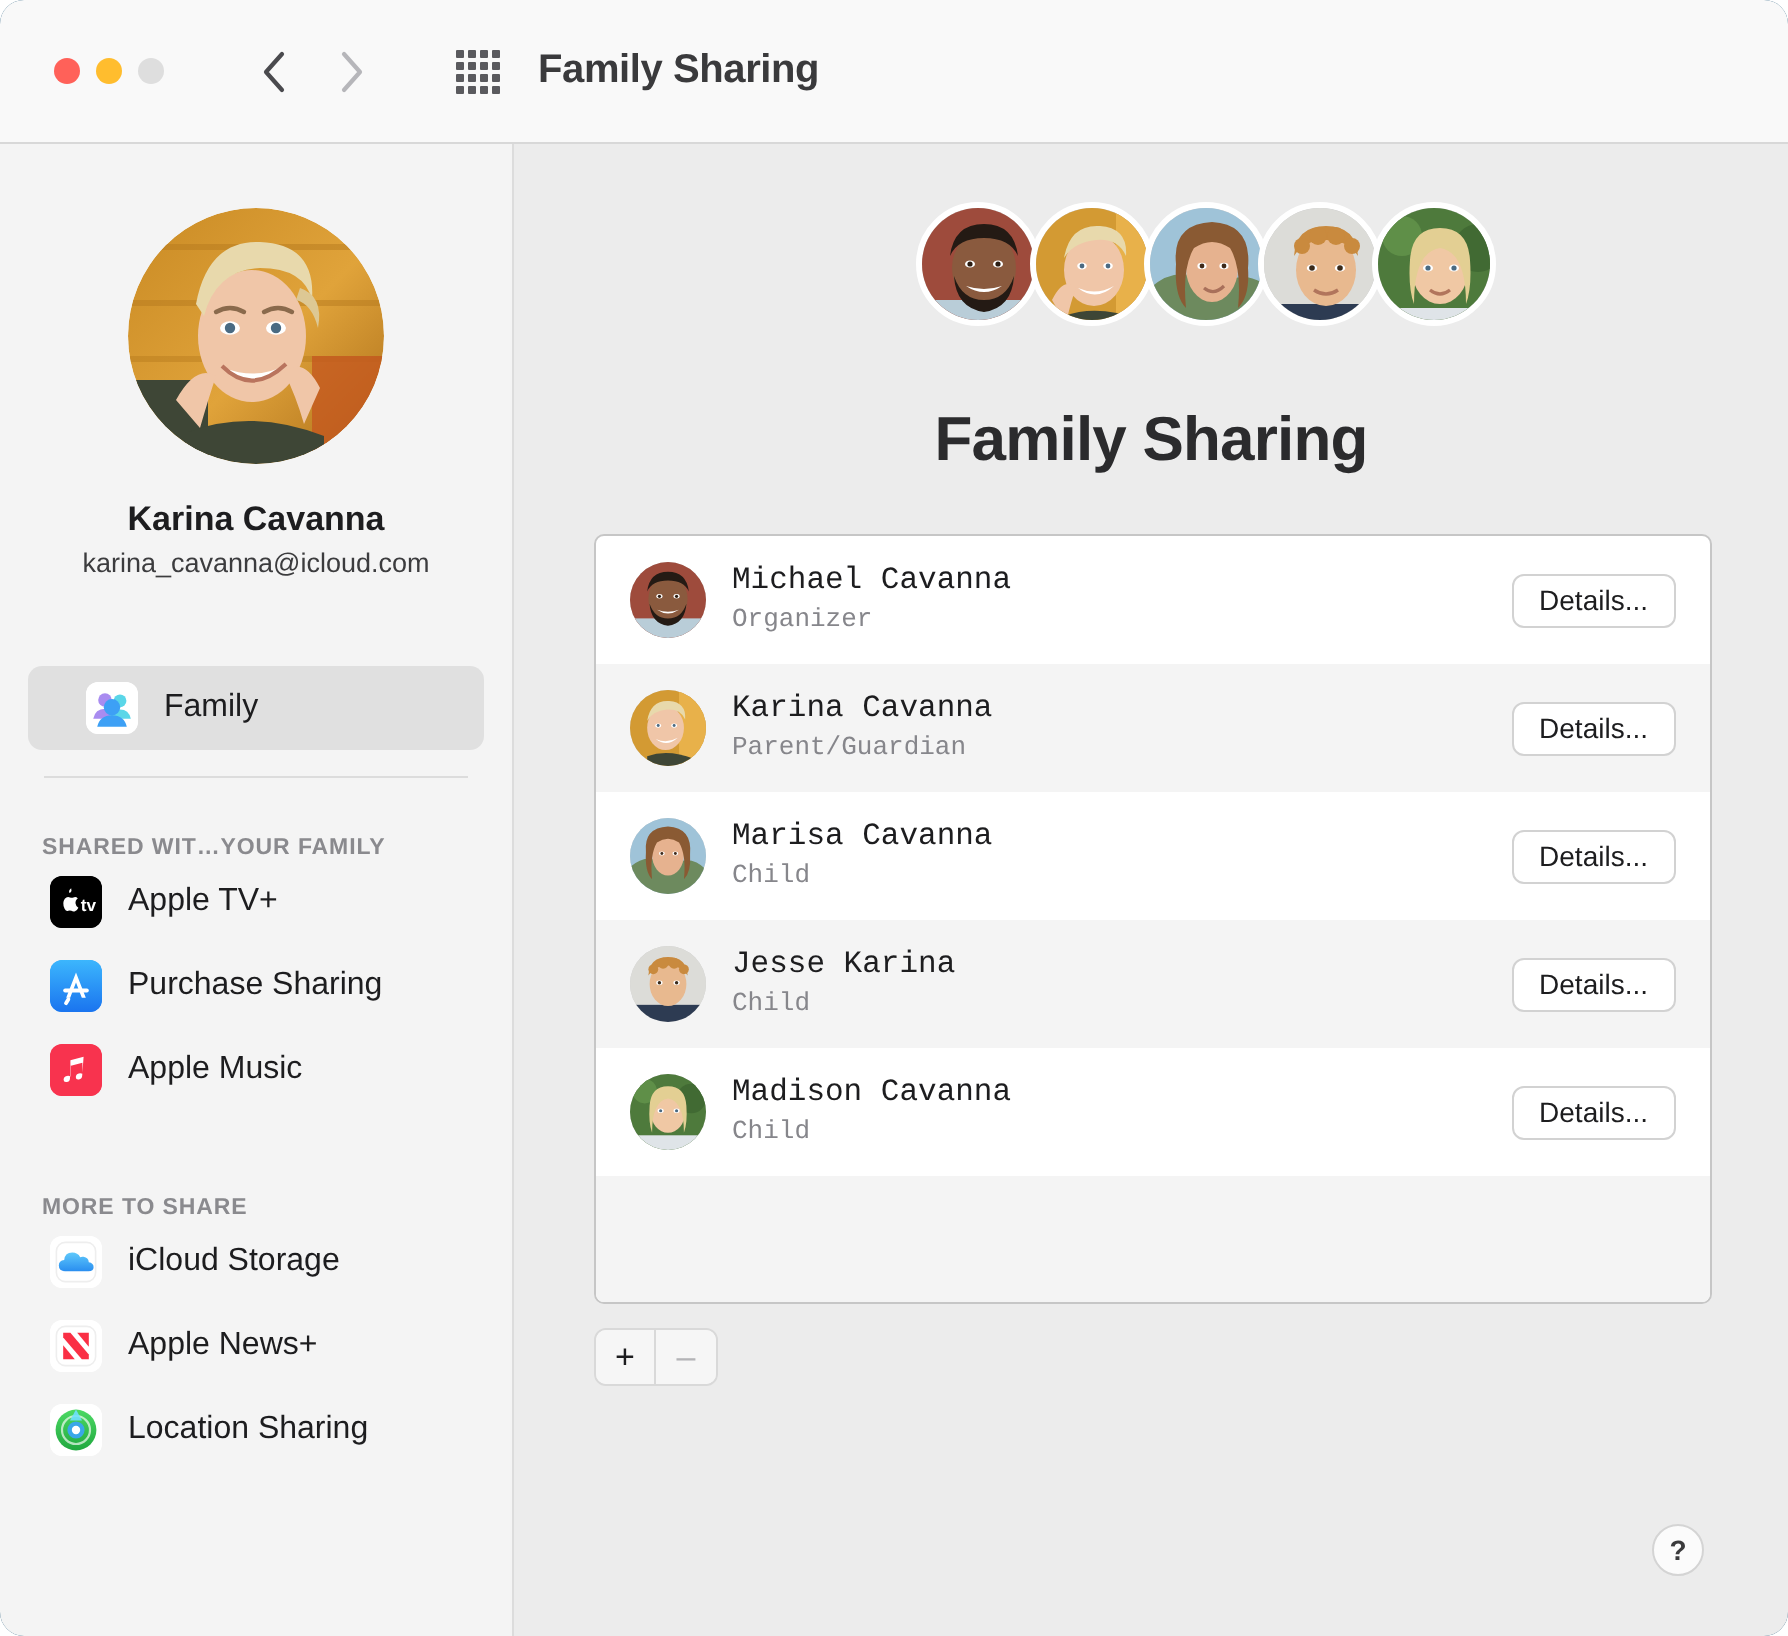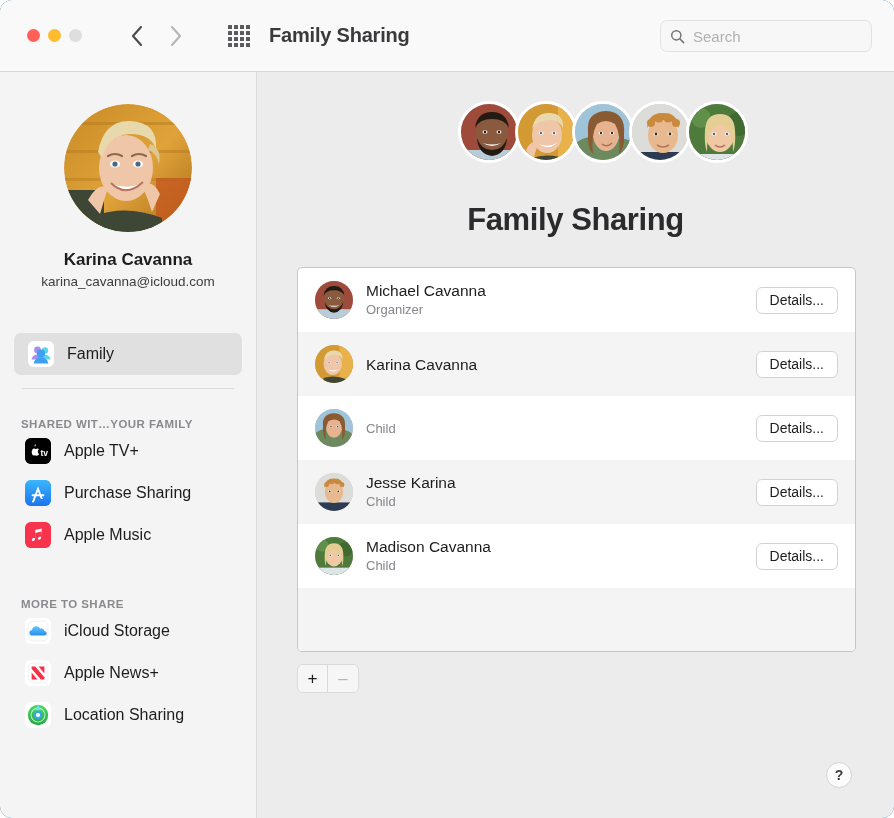--- a/index.html
+++ b/index.html
@@ -140,21 +140,21 @@
     color: #3c3c3e;
   }
 
   #family-row {
     margin: 44px 14px 0 14px;
     height: 42px;
     border-radius: 7px;
     background: #e0e0e0;
     display: flex;
     align-items: center;
-    padding-left: 14px;
+    padding-left: 29px;
   }
   .side-icon {
     width: 26px; height: 26px;
     border-radius: 6px;
     flex: none;
     position: relative;
     overflow: hidden;
   }
   .side-label {
     margin-left: 13px;
@@ -253,21 +253,21 @@
   .member-row.alt { background: #f4f4f4; }
 
   .member-av {
     width: 38px; height: 38px;
     border-radius: 50%;
     flex: none;
     overflow: hidden;
     position: relative;
     background: #ccc;
   }
-  .member-text { margin-left: 13px; flex: 1; }
+  .member-text { margin-left: 13px; flex: 1; font-family: Liberation Mono, monospace; }
   .member-name {
     font-size: 15.5px;
     color: #1d1d1f;
     line-height: 19px;
   }
   .member-role {
     font-size: 13px;
     color: #86868b;
     line-height: 18px;
     margin-top: 1px;
@@ -371,29 +371,20 @@
           <i></i>
         <i></i>
           <i></i>
           <i></i>
           <i></i>
       </div>
     </div>
 
     <div id="window-title">Family Sharing</div>
 
-    <div id="search-field">
-      <span class="mag">
-        <svg width="15" height="15" viewBox="0 0 15 15">
-          <circle cx="6.3" cy="6.3" r="4.6" fill="none" stroke="#76767a" stroke-width="1.5"></circle>
-          <line x1="9.8" y1="9.8" x2="13.6" y2="13.6" stroke="#76767a" stroke-width="1.6" stroke-linecap="round"></line>
-        </svg>
-      </span>
-      <input id="search-input" type="text" placeholder="Search" style="">
-    </div>
   </div>
 
   <div id="sidebar">
 
     <div id="profile">
       <div id="profile-avatar">
         <svg width="128" height="128" viewBox="0 0 128 128">
           <defs>
             <clipPath id="pclip">
                 <circle cx="64" cy="64" r="64"></circle>
@@ -661,38 +652,40 @@
             <ellipse cx="23" cy="29" rx="2.4" ry="1.7" fill="#ffffff"></ellipse>
             <ellipse cx="36" cy="29" rx="2.4" ry="1.7" fill="#ffffff"></ellipse>
             <circle cx="23" cy="29" r="1.2" fill="#4a6a82"></circle>
             <circle cx="36" cy="29" r="1.2" fill="#4a6a82"></circle>
             <path d="M21 40 Q30 47 39 39 Q30 44 21 40 Z" fill="#ffffff"></path>
             <path d="M14 54 Q31 48 52 56 L52 62 L14 62 Z" fill="#3e4636"></path>
           </svg>
         </span>
         <span class="member-text">
           <span class="member-name" style="display:block">Karina Cavanna</span>
+          <span class="member-role" style="display:block">Parent/Guardian</span>
         </span>
         <button class="details-btn">Details...</button>
       </div>
 
       <div class="member-row">
         <span class="member-av">
           <svg width="38" height="38" viewBox="0 0 62 62">
             <rect width="62" height="62" fill="#9fc3d8"></rect>
             <path d="M0 40 Q16 26 32 40 Q48 28 62 42 L62 62 L0 62 Z" fill="#6d8a5e"></path>
             <ellipse cx="31" cy="30" rx="13" ry="17" fill="#e6b28f"></ellipse>
             <path d="M13 28 Q11 8 31 7 Q51 8 49 30 Q50 44 44 50 Q46 30 40 20 Q31 14 22 20 Q16 30 18 50 Q12 44 13 28 Z" fill="#8a5a33"></path>
             <ellipse cx="26" cy="29" rx="2.3" ry="1.6" fill="#ffffff"></ellipse>
             <ellipse cx="37" cy="29" rx="2.3" ry="1.6" fill="#ffffff"></ellipse>
             <circle cx="26" cy="29" r="1.2" fill="#3f2a1a"></circle>
             <circle cx="37" cy="29" r="1.2" fill="#3f2a1a"></circle>
           </svg>
         </span>
         <span class="member-text">
+          <span class="member-name" style="display:block">Marisa Cavanna</span>
           <span class="member-role" style="display:block">Child</span>
         </span>
         <button class="details-btn">Details...</button>
       </div>
 
       <div class="member-row alt">
         <span class="member-av">
           <svg width="38" height="38" viewBox="0 0 62 62">
             <rect width="62" height="62" fill="#dcdcd8"></rect>
             <rect y="48" width="62" height="14" fill="#2d3b52"></rect>

